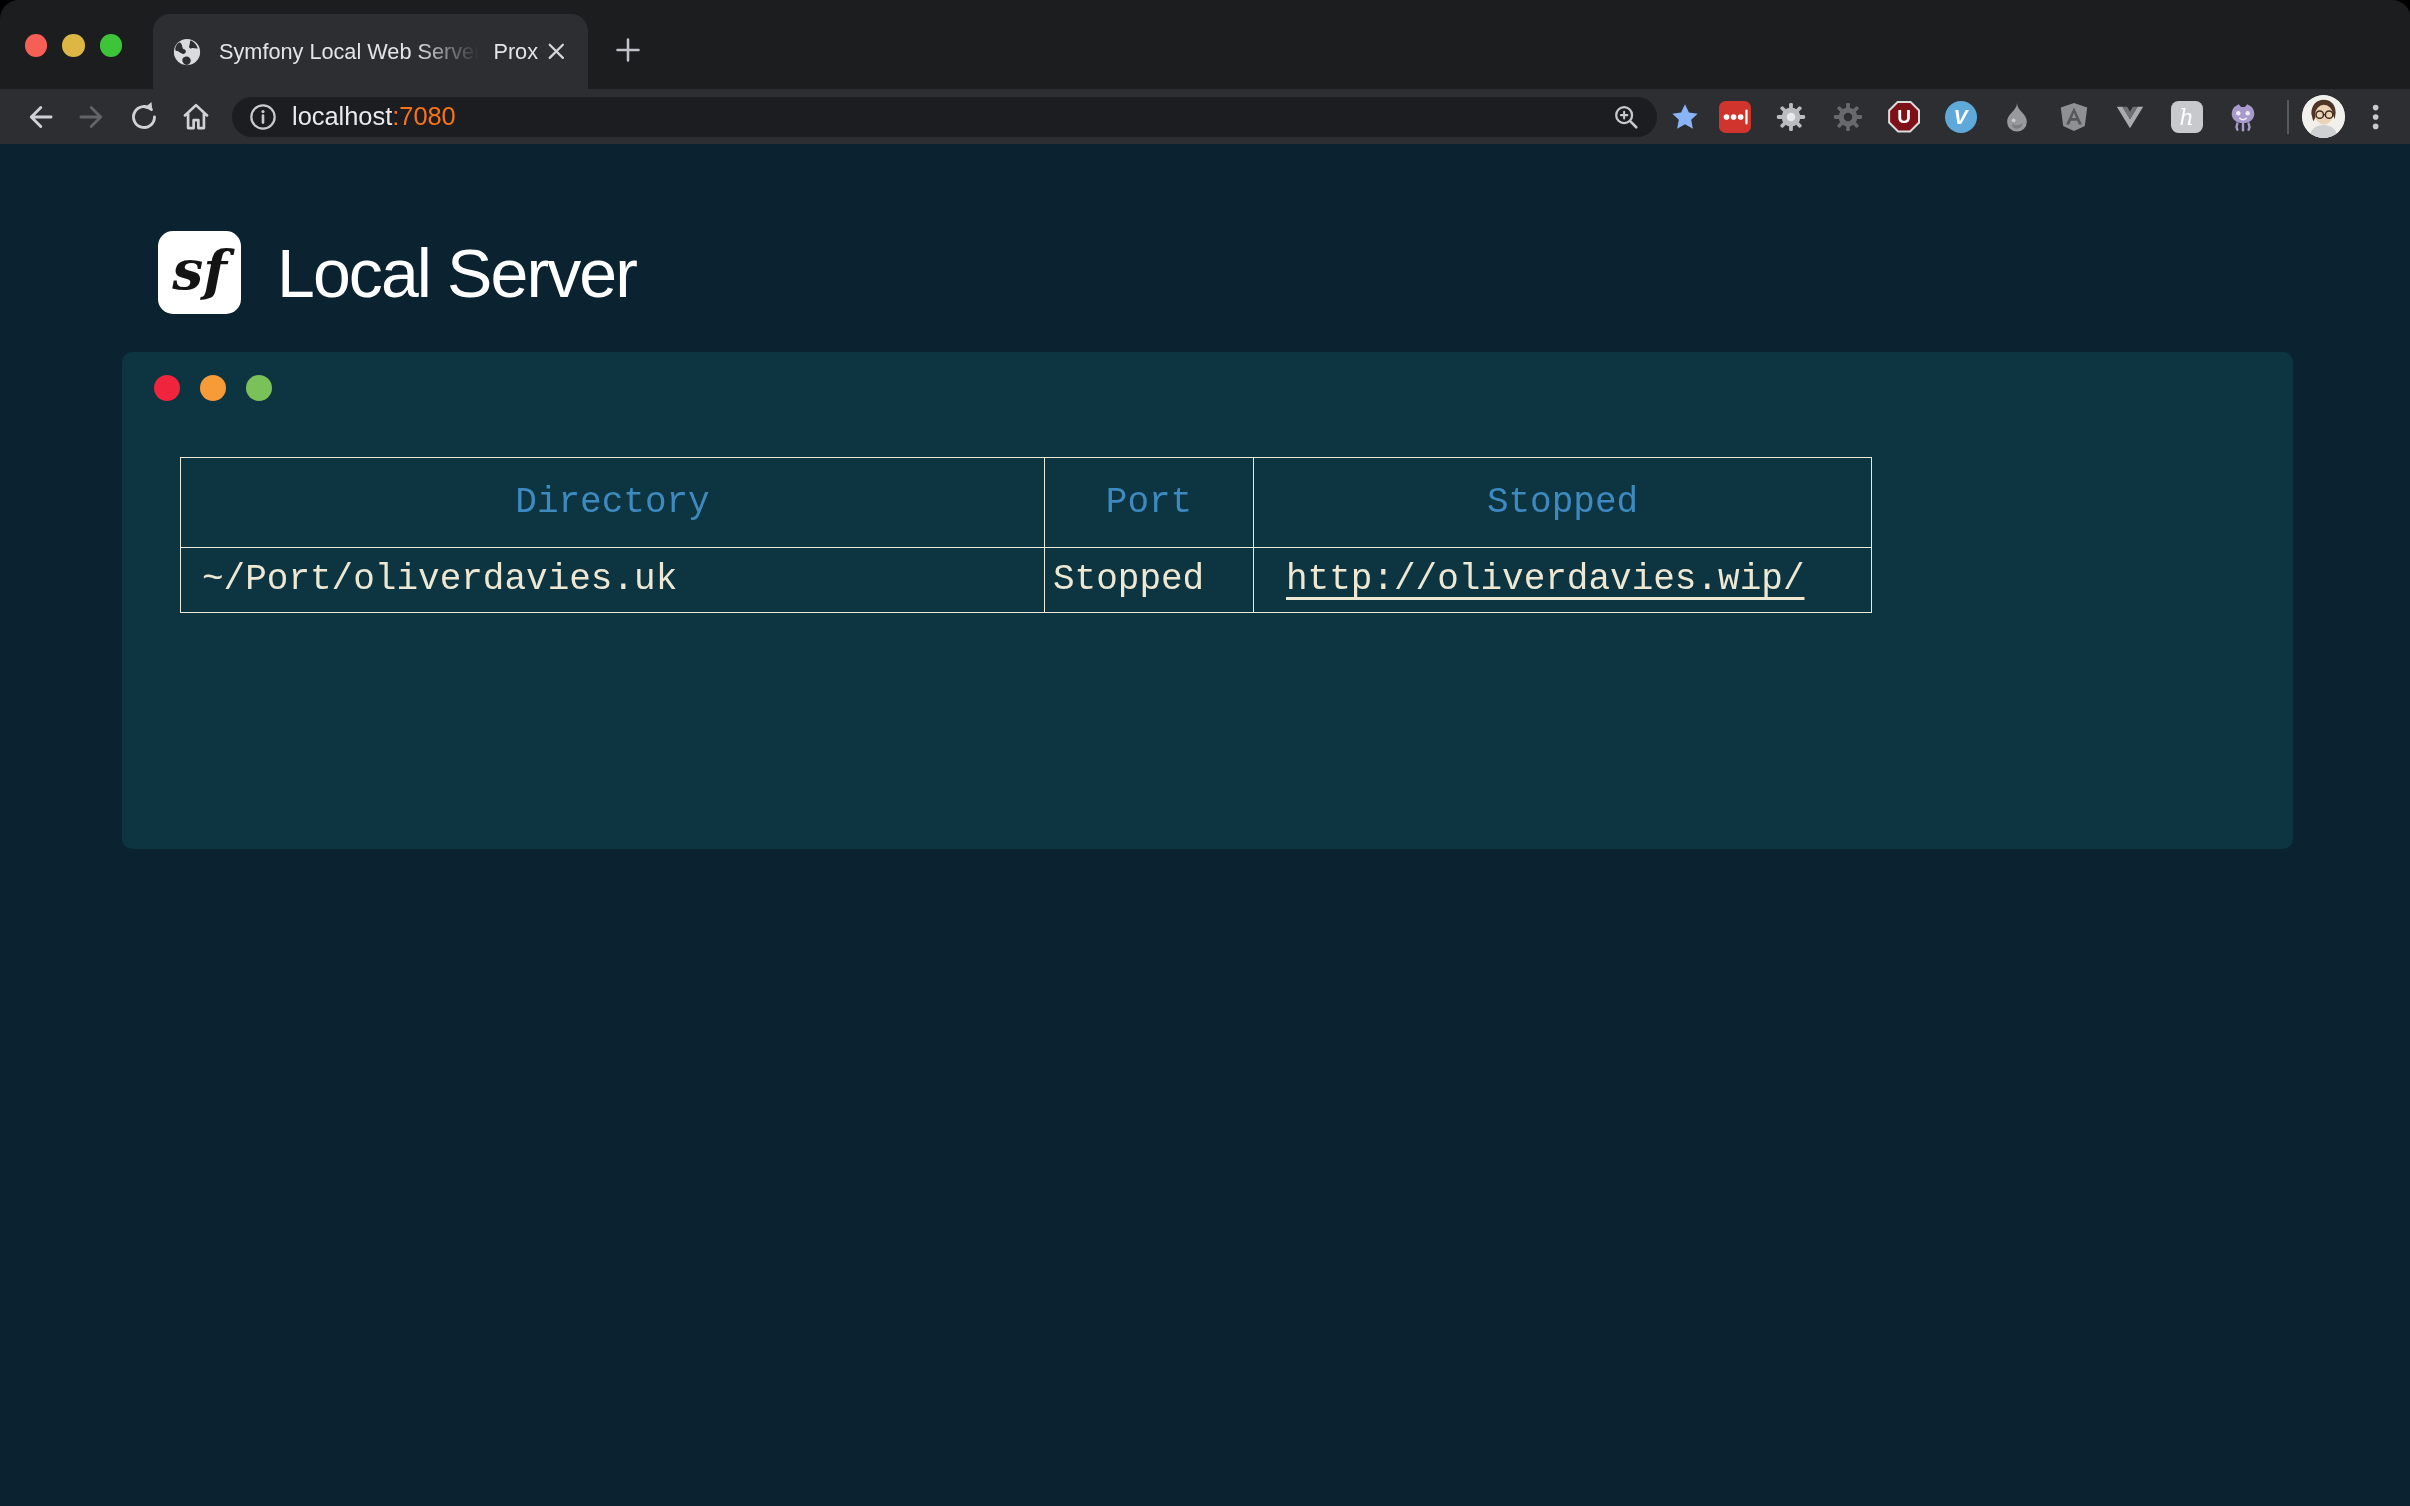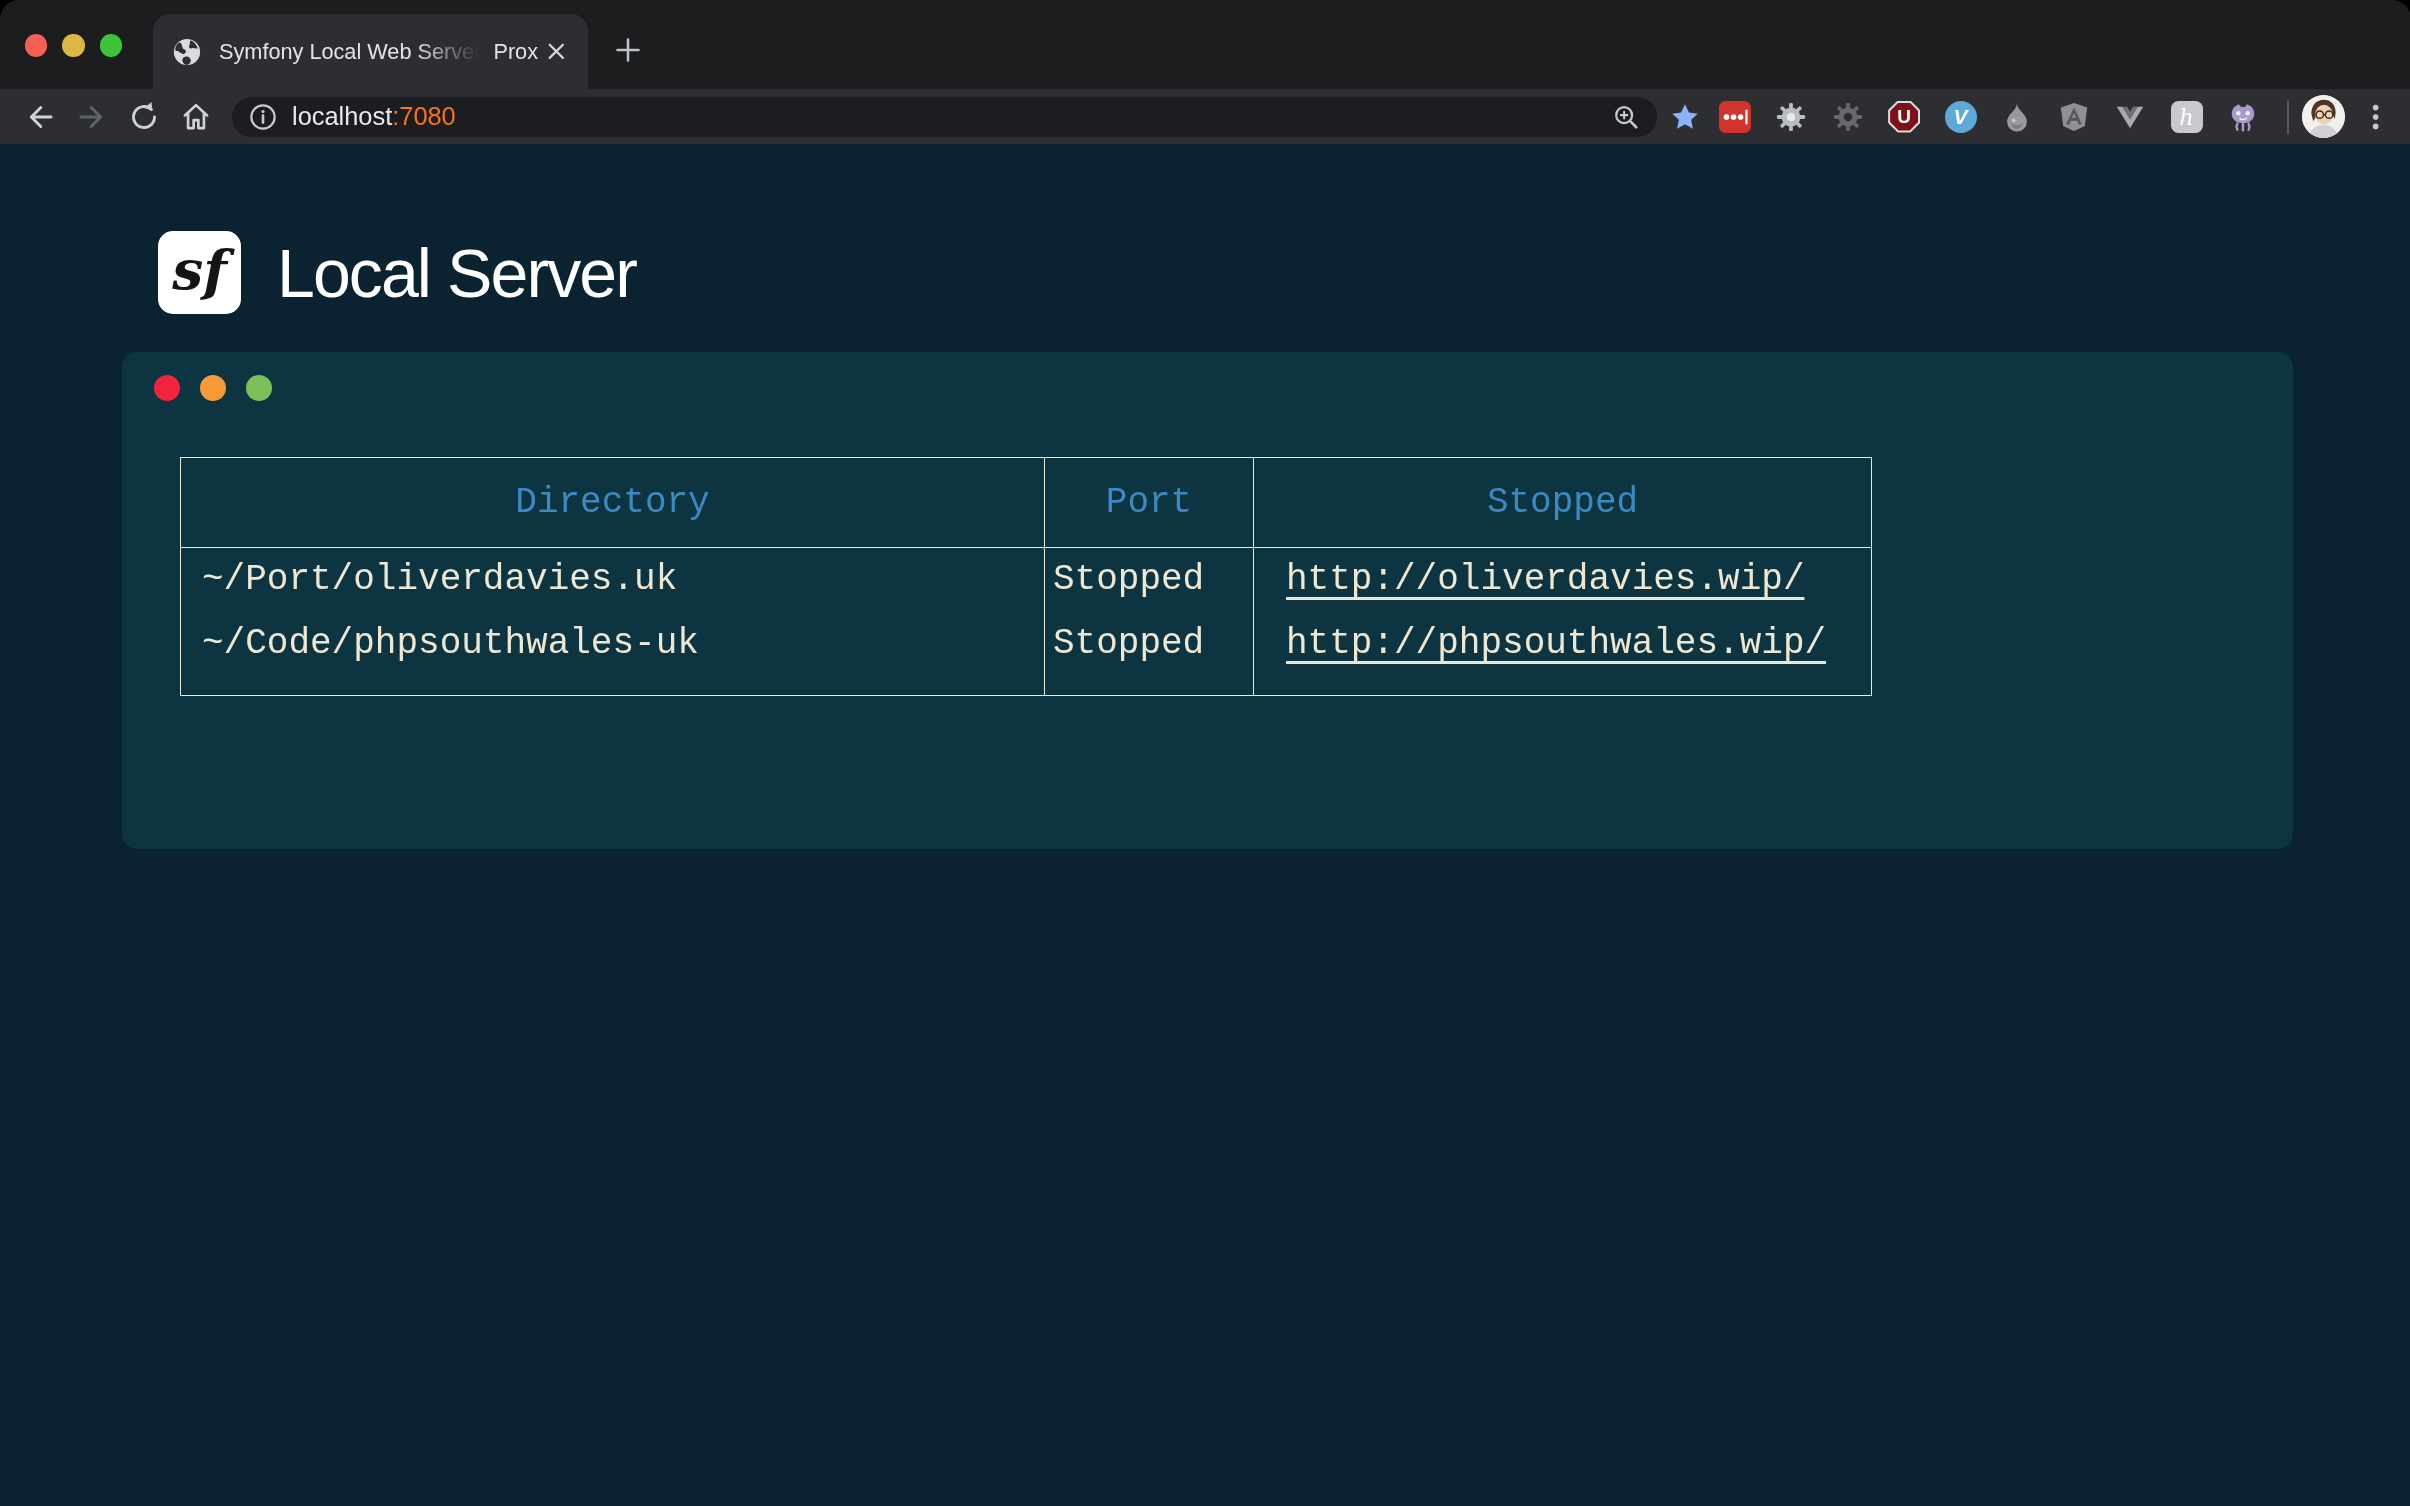--- a/index.html
+++ b/index.html
@@ -47,21 +47,21 @@
   .honey { width: 32px; height: 32px; border-radius: 7.5px; background: #c7c9cc; display:flex; align-items:center; justify-content:center;
            color:#fff; font-family:"DejaVu Serif", serif; font-style: italic; font-size: 22.6px; }
 
   
   .page { flex: 1; background: #0b2330; padding: 87px 0 0 122px; }
   .page-header { display: flex; align-items: center; padding-left: 36px; }
   .sf-logo { width: 83px; height: 83px; background: #fff; border-radius: 15px; display: flex; align-items: center; justify-content: center; flex-shrink: 0; }
   .sf-logo span { font-family: "DejaVu Serif", serif; font-style: italic; font-weight: 700; font-size: 55px; color: #141414; transform: translateY(-2.8px); }
   .page-title { margin-left: 36px; font-size: 68px; font-weight: 300; letter-spacing: -1.9px; color: #ffffff; }
 
-  .card { margin-top: 38px; width: 2171px; height: 497px; background: #0c3441; border-radius: 15px; padding: 22.6px 0 0 32px; }
+  .card { margin-top: 38px; width: 2171px; height: 497px; background: #0c3441; border-radius: 10px; padding: 22.6px 0 0 32px; }
   .card-lights { display: flex; gap: 20px; }
   .card-light { width: 26px; height: 26px; border-radius: 50%; }
 
   table.servers { margin: 56px 0 0 26px; border-collapse: collapse; table-layout: fixed; width: 1691px;
                   font-family: "Liberation Mono", monospace; font-size: 36px; }
   table.servers col.c-dir { width: 864px; }
   table.servers col.c-port { width: 209px; }
   table.servers col.c-dom { width: 618px; }
   table.servers { border: 1.9px solid #eee9d5; }
   table.servers th { border: 1.9px solid #eee9d5; color: #3e89c0; font-weight: normal; line-height: 47px; padding: 21px 0; text-align: center; }
@@ -293,24 +293,19 @@
             <th>Port</th>
             <th>Stopped</th>
           </tr>
         </thead>
         <tbody>
           <tr>
             <td class="cell-dir">~/Port/oliverdavies.uk</td>
             <td class="cell-port stopped">Stopped</td>
             <td class="cell-dom"><a class="srv-link" href="#">http://oliverdavies.wip/</a></td>
           </tr>
-          <tr class="last">
-            <td class="cell-dir">~/Code/phpsouthwales-uk</td>
-            <td class="cell-port stopped">Stopped</td>
-            <td class="cell-dom"><a class="srv-link" href="#">http://phpsouthwales.wip/</a></td>
-          </tr>
         </tbody>
       </table>
     </div>
 
   </div>
 </div>
 
 
 </body></html>

